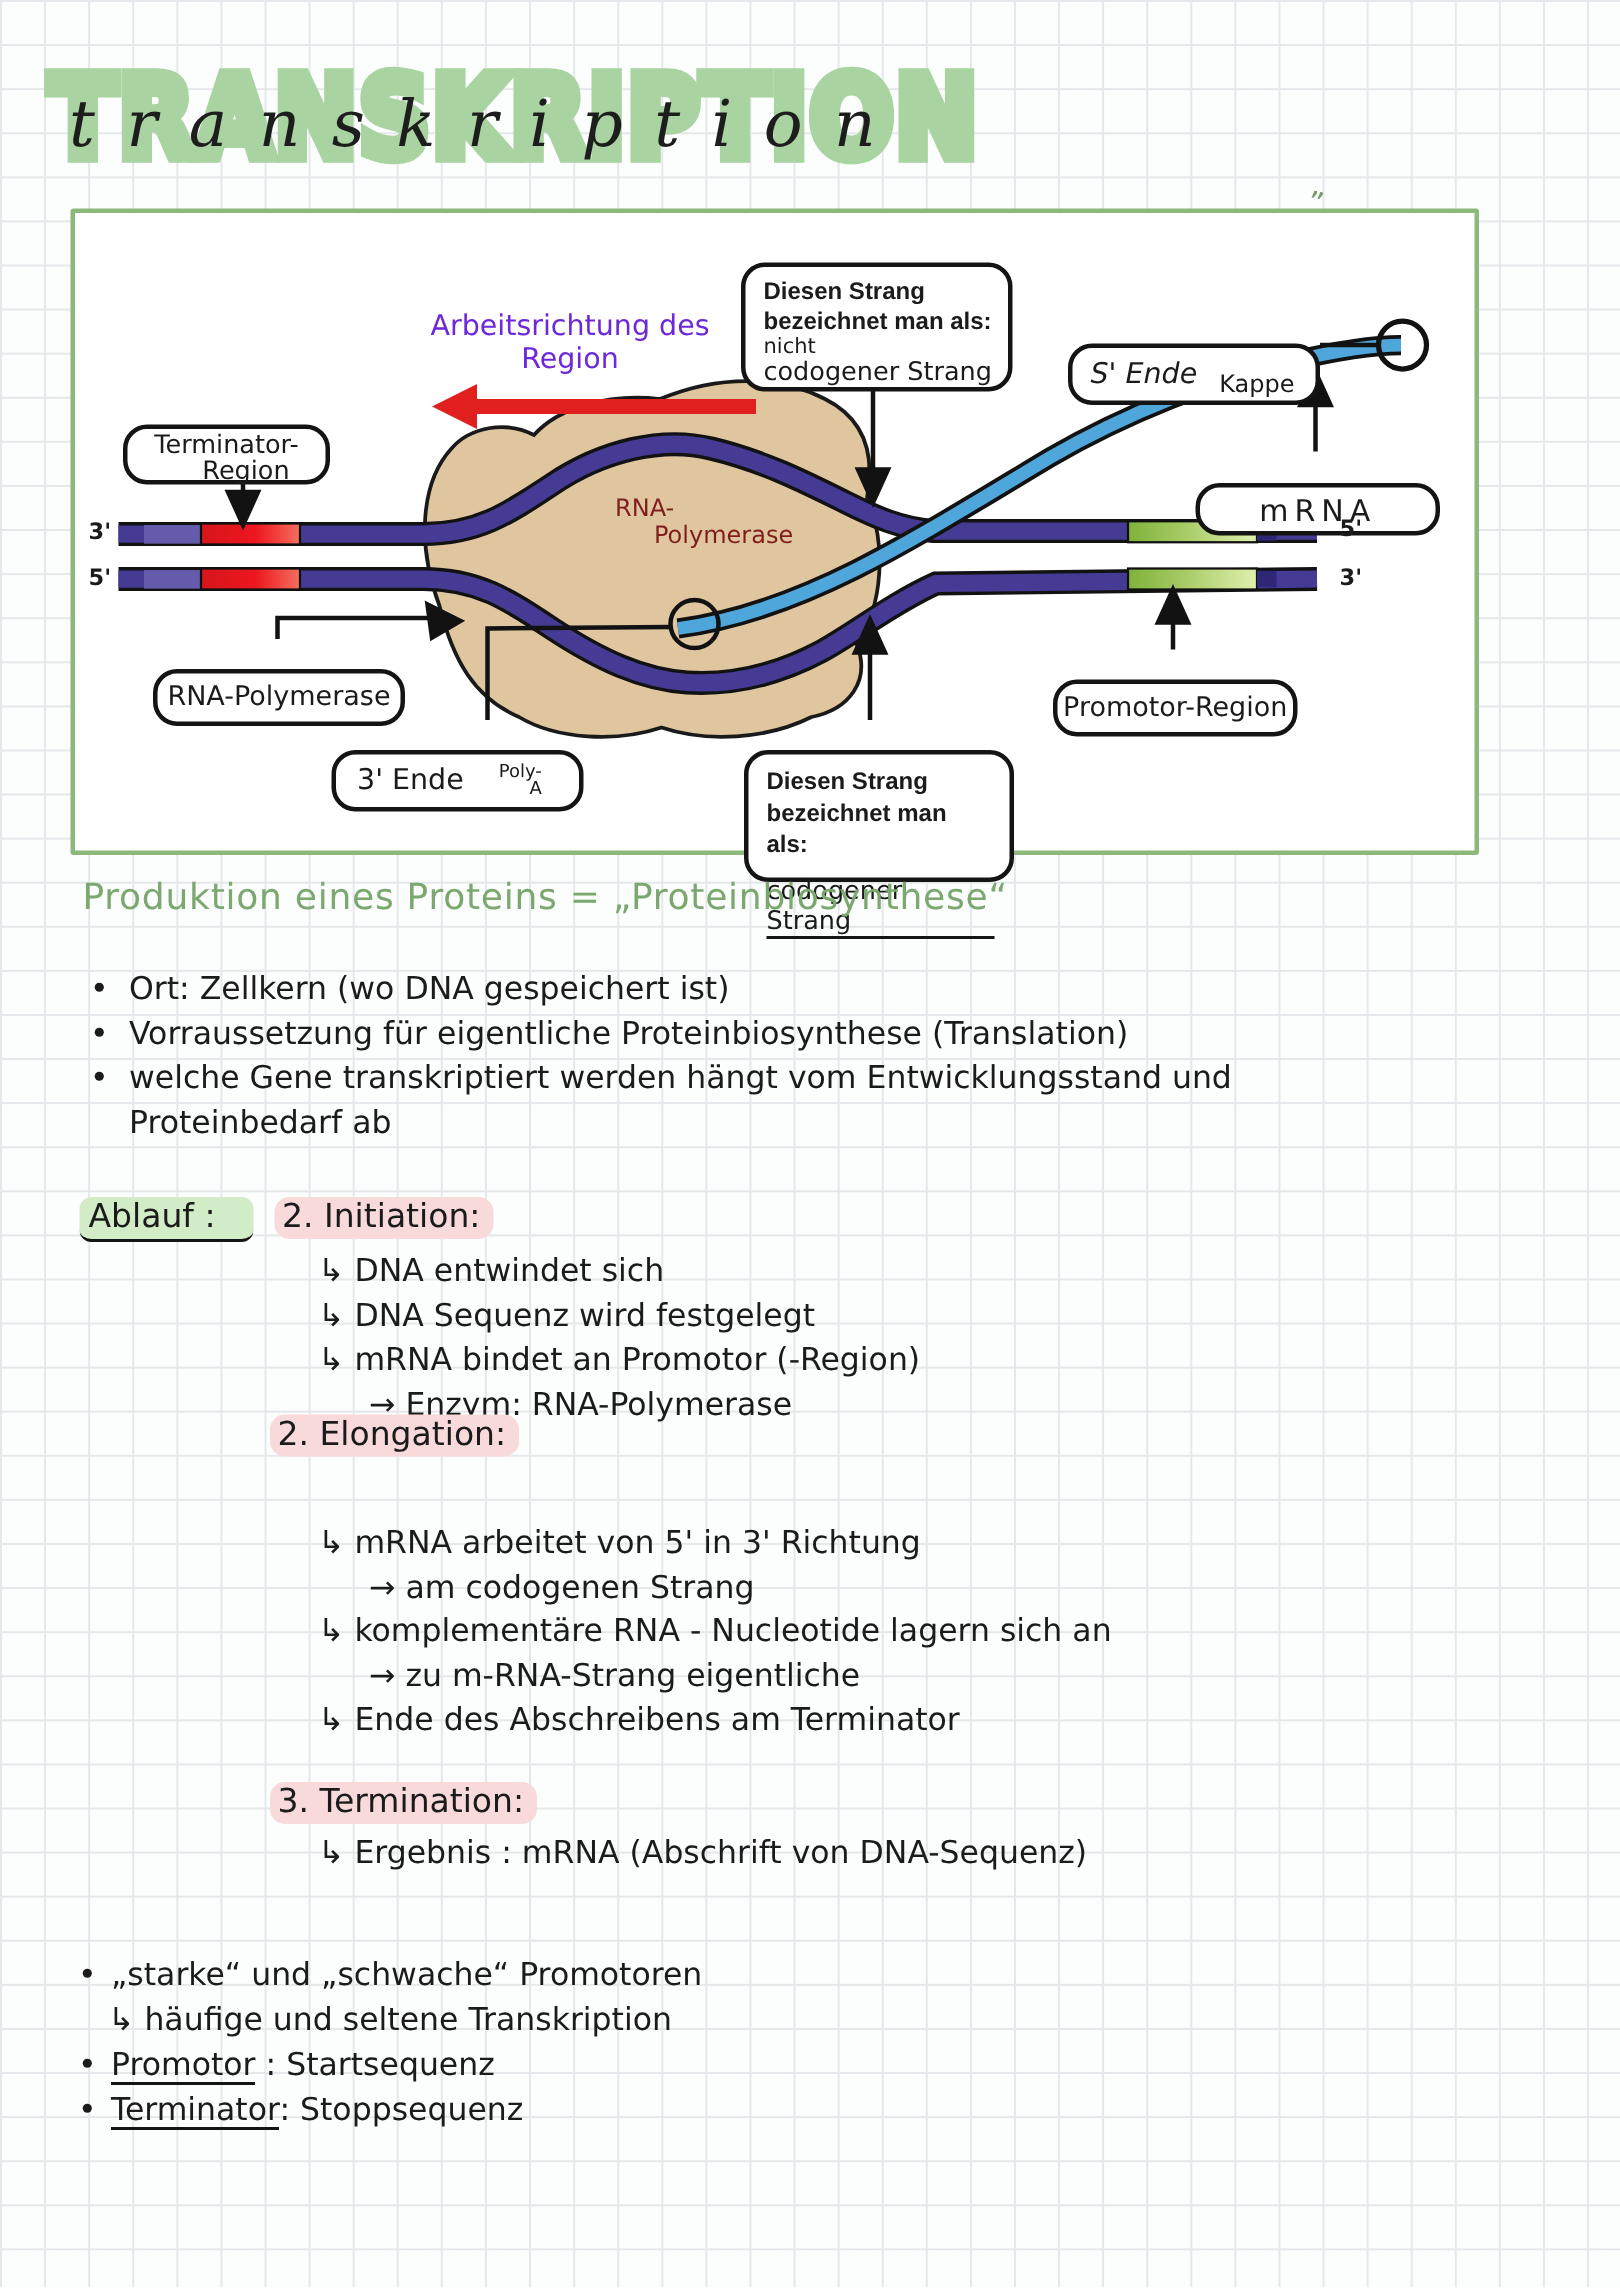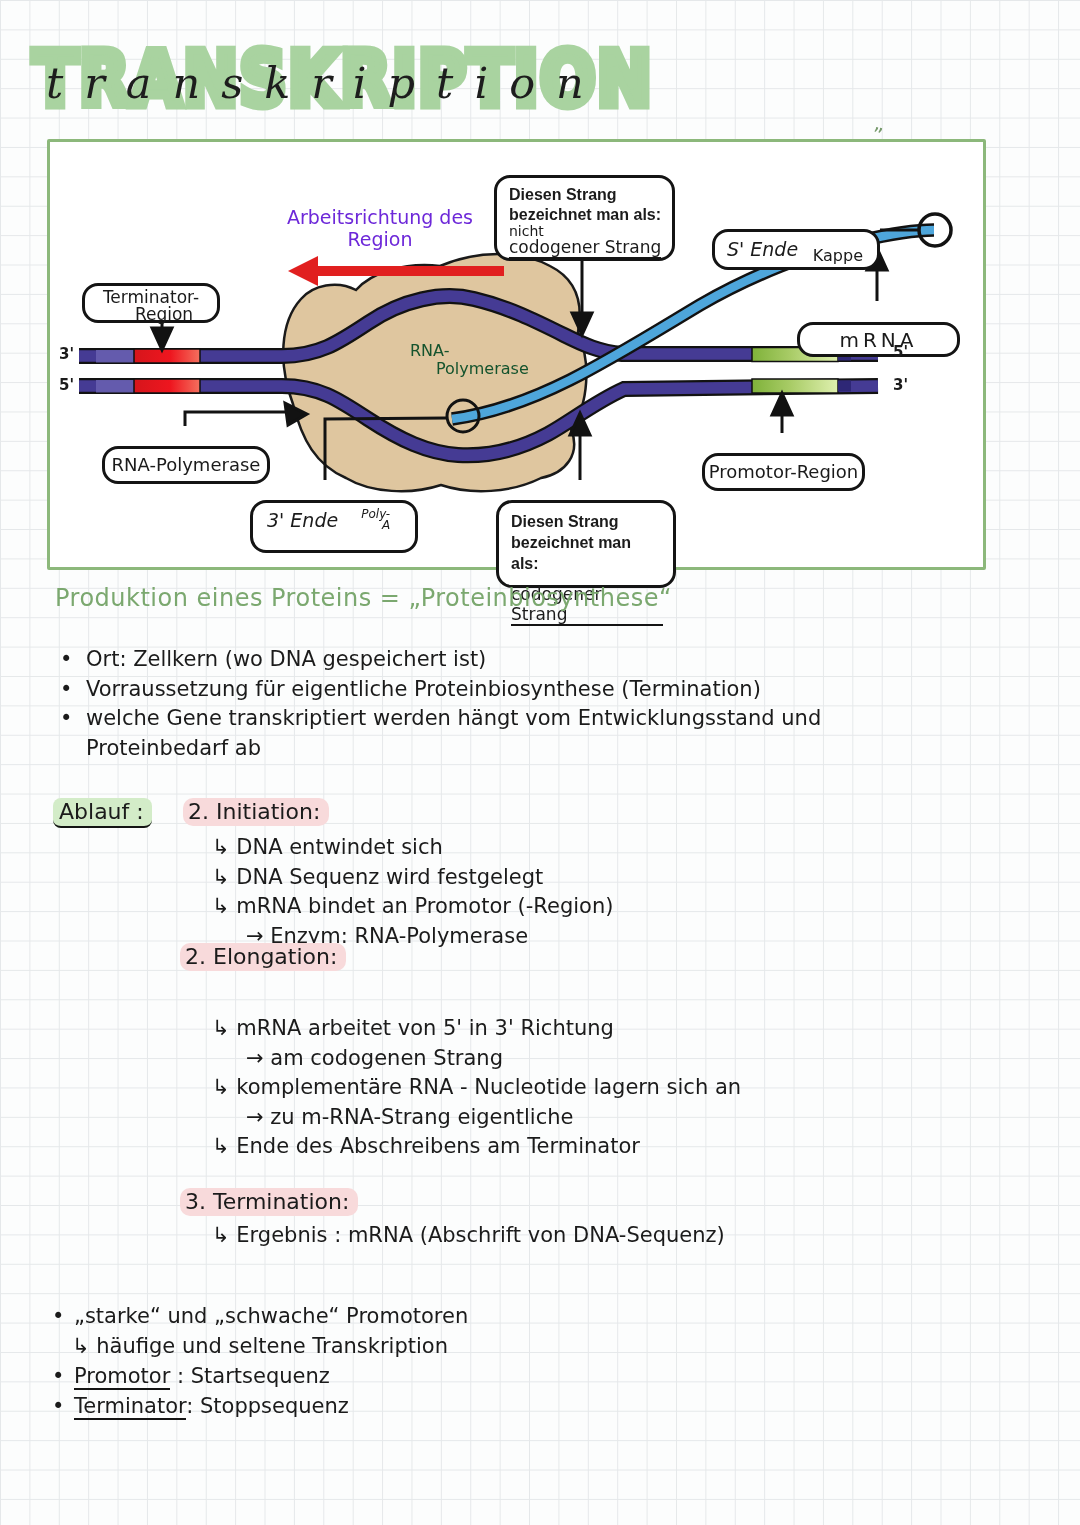--- a/index.html
+++ b/index.html
@@ -41,36 +41,36 @@
   .direction-text { position:absolute; left:230px; top:64px; width:200px; text-align:center; color:#6d28d9; font-size:19px; line-height:22px; }
   .strang-top { left:444px; top:13px; width:181px; height:86px; padding:7px 10px 0 12px; }
   .strang-top .p  { font-size:16px; line-height:20px; }
   .strang-top .h3 { font-size:14px; line-height:13px; }
   .strang-top .h4 { font-size:17px; line-height:19px; border-bottom:2px solid #141414; display:inline-block; }
   .sende { left:662px; top:67px; width:168px; height:41px; }
   .sende .se { position:absolute; left:12px; top:6px; font-size:19px; font-style:italic; }
   .sende .kp { position:absolute; right:14px; bottom:2px; font-size:16px; }
   .mrna-box { left:747px; top:160px; width:163px; height:35px; text-align:center; font-size:20px; line-height:30px; letter-spacing:4px; }
   .rnapol-box { left:52px; top:284px; width:168px; height:38px; text-align:center; font-size:18px; line-height:32px; }
-  .ende3 { left:200px; top:338px; width:168px; height:53px; padding:6px 0 0 14px; font-size:19px;font-style:italic; }
+  .ende3 { left:171px; top:338px; width:168px; height:41px; padding:6px 0 0 14px; font-size:19px; }
   .polystack { display:inline-block; vertical-align:top; margin-left:12px; font-size:12px; line-height:11px; text-align:right; width:34px; }
   .strang-bottom { left:446px; top:338px; width:180px; height:88px; padding:8px 10px 0 12px; }
   .strang-bottom .p { font-size:16px; line-height:21px; }
   .strang-bottom .h3 { margin-top:10px; font-size:17px; border-bottom:2px solid #141414; display:inline-block; }
   .promotor { left:652px; top:291px; width:163px; height:38px; text-align:center; font-size:18px; line-height:32px; }
-  .blob-text { position:absolute; left:360px; top:200px; color:#14532d; font-size:16px; line-height:18px; }
+  .blob-text { position:absolute; left:360px; top:188px; color:#7f1d1d; font-size:16px; line-height:18px; }
   .blob-text .b2 { padding-left:26px; }
   .prime { position:absolute; font-size:15px; font-weight:bold; }
   
   .heading { position:absolute; left:55px; top:584px; font-size:24px; color:#7ba86f; letter-spacing:.5px; }
   .bullets { position:absolute; left:60px; top:645px; font-size:21px; line-height:29.5px; }
   .bullets .row { white-space:nowrap; }
   .bullets .mk { display:inline-block; width:26px; }
   .bullets .ind { padding-left:26px; }
-  .hl-green { background:#d3ecc8; border-radius:8px; padding:1px 8px 2px 6px; border-bottom:2.5px solid #141414; font-size:22px; }
+  .hl-green { background:#d3ecc8; border-radius:8px; padding:1px 25px 2px 6px; border-bottom:2.5px solid #141414; font-size:22px; }
   .hl-pink  { background:#f8dadb; border-radius:10px; padding:1px 9px 2px 5px; font-size:22px; }
   .ablauf { position:absolute; left:53px; top:799px; }
   .step-title { position:absolute; font-size:22px; }
   .st1 { left:183px; top:799px; }
   .st2 { left:180px; top:944px; }
   .st3 { left:180px; top:1189px; }
   .step-lines { position:absolute; font-size:21px; line-height:29.5px; white-space:nowrap; }
   .sl1 { left:212px; top:833px; }
   .sl2 { left:212px; top:1014px; }
   .sl3 { left:212px; top:1221px; }
@@ -205,21 +205,21 @@
     <span class="prime" style="left:9px;top:203px">3'</span>
     <span class="prime" style="left:9px;top:234px">5'</span>
     <span class="prime" style="left:843px;top:201px">5'</span>
     <span class="prime" style="left:843px;top:234px">3'</span>
   </div>
 
   <div class="heading">Produktion eines Proteins = „Proteinbiosynthese“</div>
 
   <div class="bullets">
     <div class="row"><span class="mk">•</span><span>Ort: Zellkern (wo DNA gespeichert ist)</span></div>
-    <div class="row"><span class="mk">•</span><span>Vorraussetzung für eigentliche Proteinbiosynthese (Termination)</span></div>
+    <div class="row"><span class="mk">•</span><span>Vorraussetzung für eigentliche Proteinbiosynthese (Translation)</span></div>
     <div class="row"><span class="mk">•</span><span>welche Gene transkriptiert werden hängt vom Entwicklungsstand und</span></div>
     <div class="row ind"><span>Proteinbedarf ab</span></div>
   </div>
 
   <div class="ablauf"><span class="hl-green">Ablauf :</span></div>
 
   <div class="step-title st1"><span class="hl-pink">2. Initiation:</span></div>
   <div class="step-lines sl1">
     <div>↳ DNA entwindet sich</div>
     <div>↳ DNA Sequenz wird festgelegt</div>

